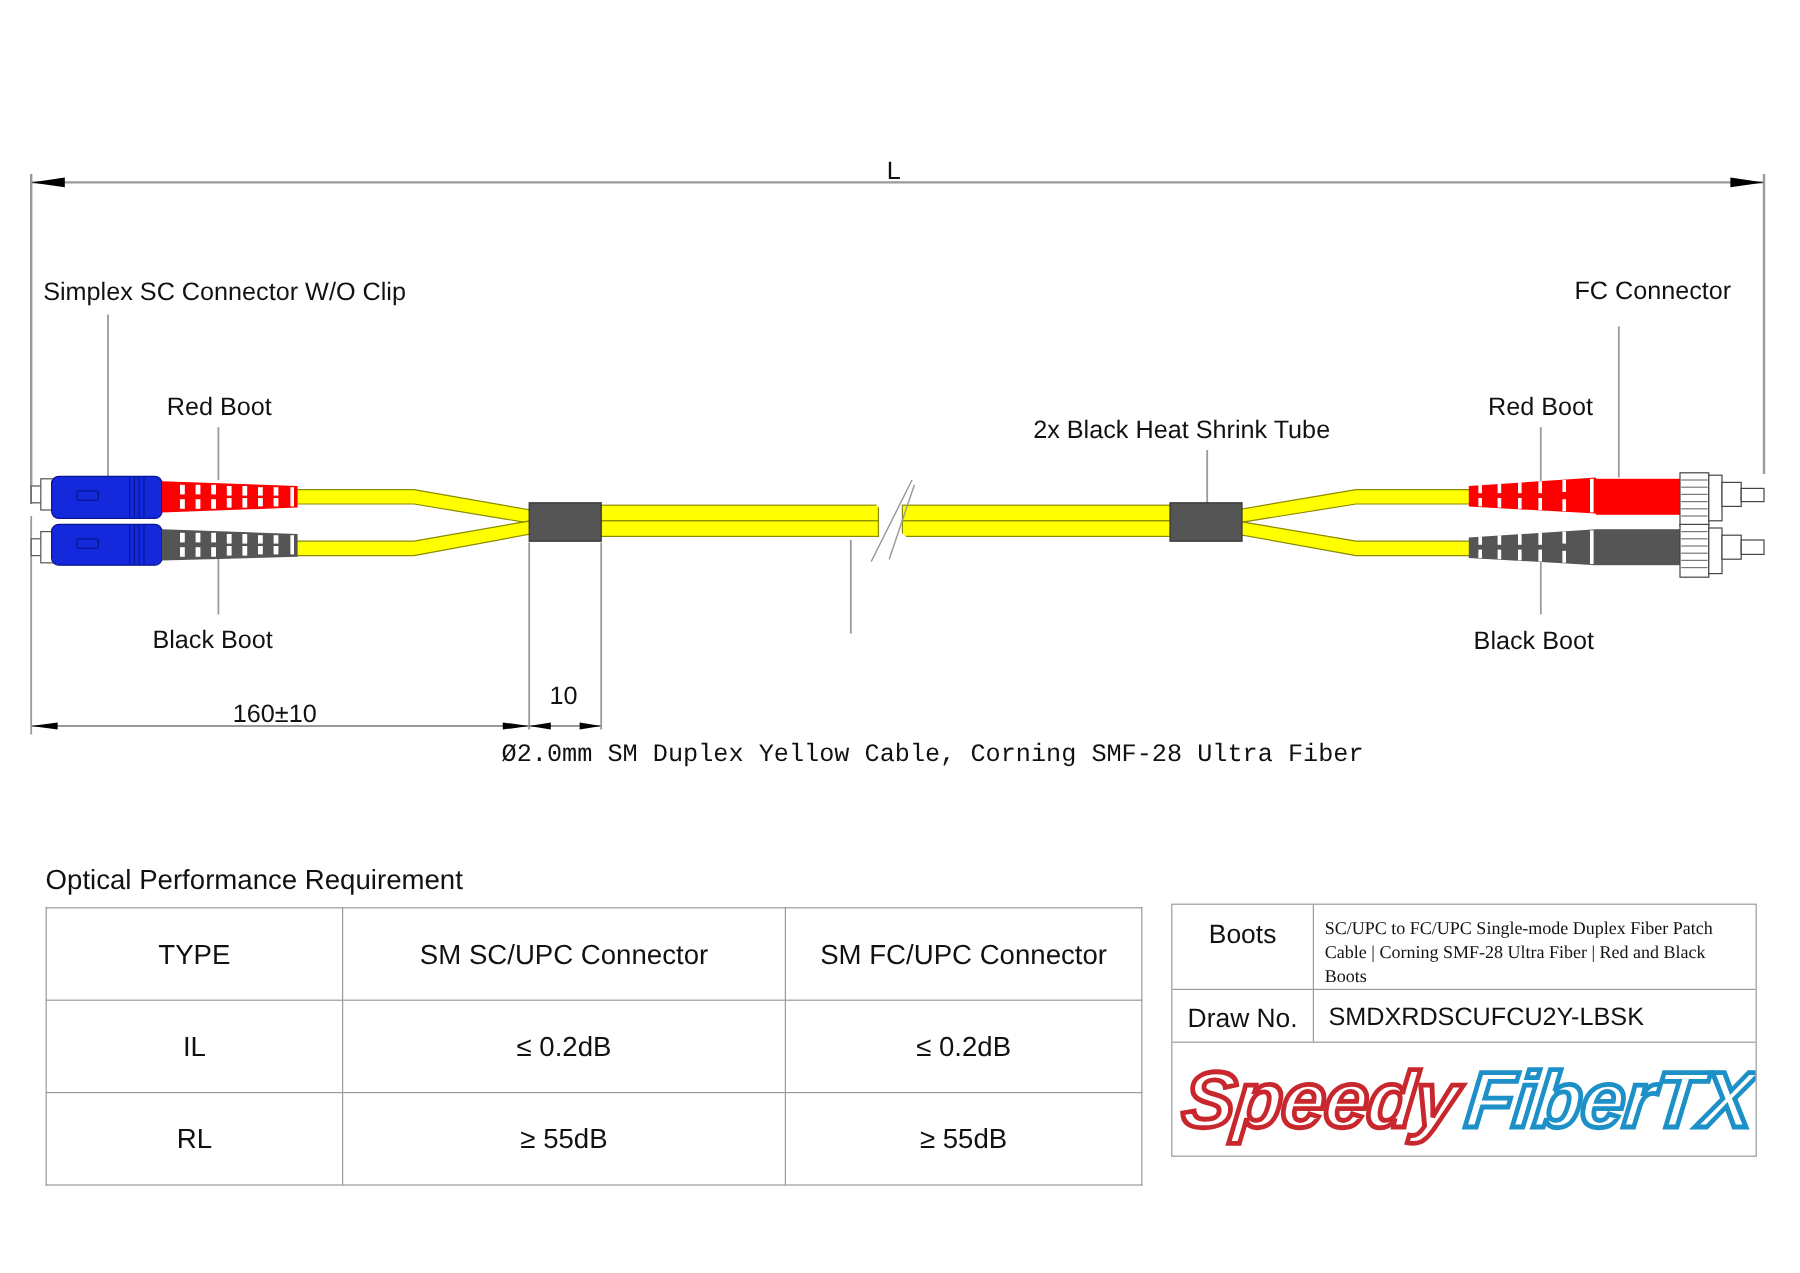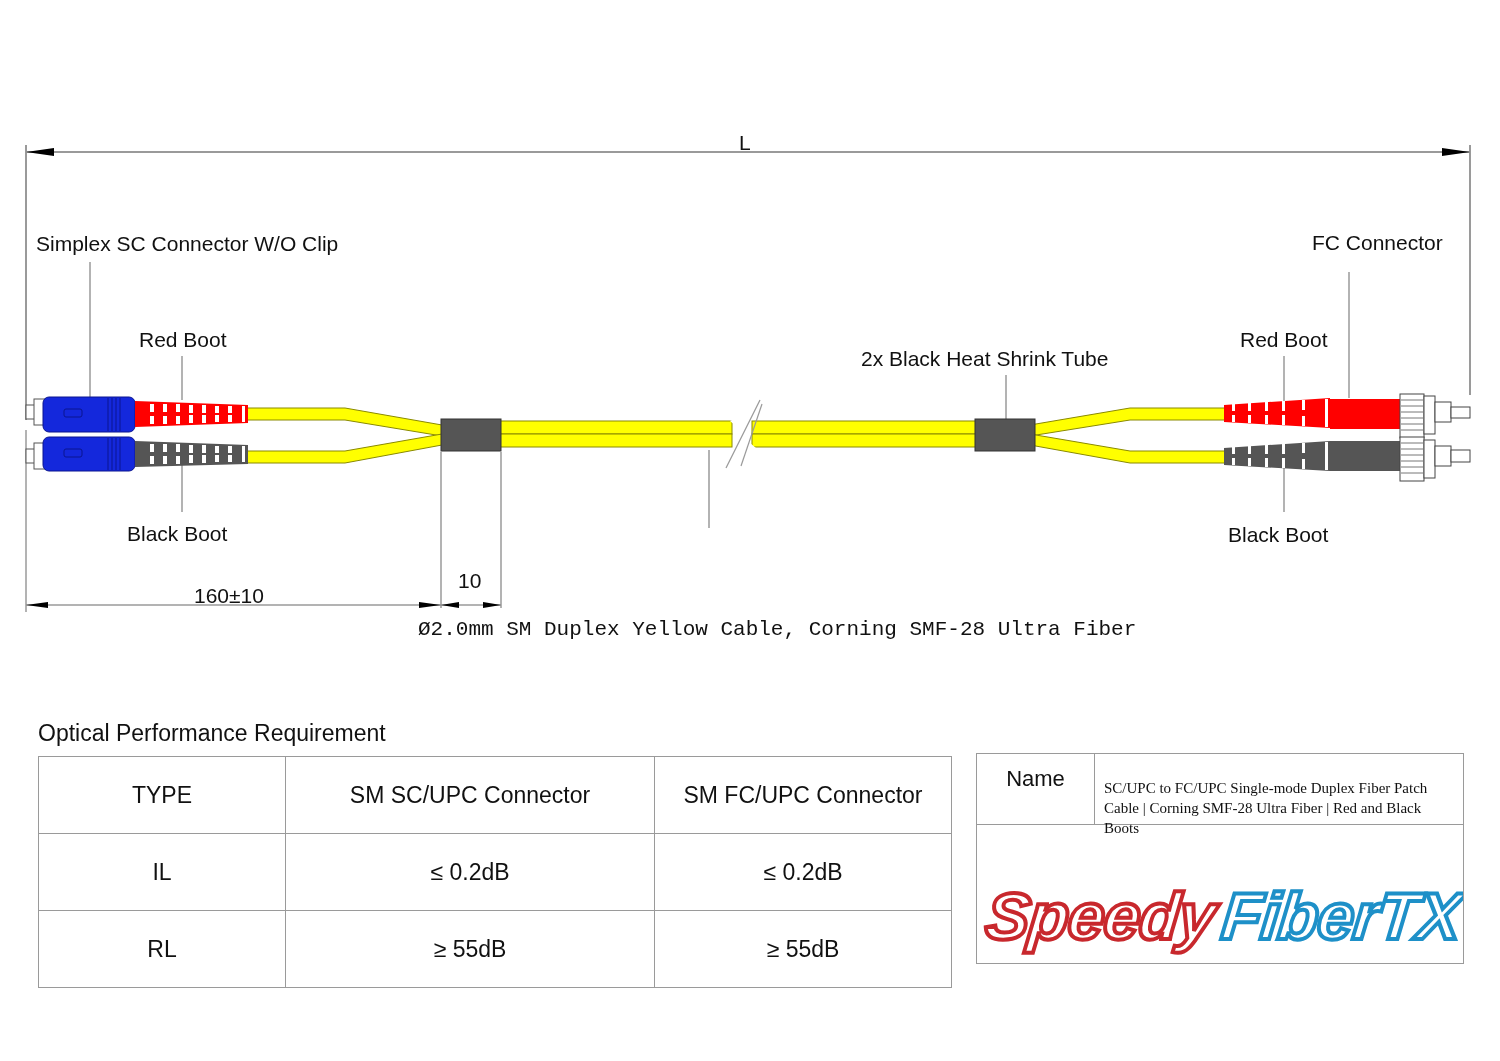--- a/index.html
+++ b/index.html
@@ -9,21 +9,21 @@
   .lbl { position: absolute; font-family: "Liberation Sans", sans-serif; font-size: 21px; color: #111; white-space: nowrap; line-height: 1; }
   .perf-title { position: absolute; left: 38px; top: 722px; font-size: 23px; }
   table.perf { position: absolute; left: 38px; top: 756px; width: 914px; border-collapse: collapse; }
   table.perf td { border: 1px solid #9a9a9a; text-align: center; font-size: 23px; height: 52px; padding: 12px; }
   table.perf td.c0 { width: 222px; }
   table.perf td.c1 { width: 344px; }
   .info { position: absolute; left: 976px; top: 753px; width: 488px; height: 211px; border: 1px solid #9a9a9a; box-sizing: border-box; }
   .info .row1 { position: absolute; left: 0; top: 0; width: 100%; height: 70px; border-bottom: 1px solid #9a9a9a; }
   .info .row2 { position: absolute; left: 0; top: 70px; width: 100%; height: 44px; border-bottom: 1px solid #9a9a9a; }
   .info .k1 { position: absolute; left: 0; top: 0; width: 118px; height: 100%; border-right: 1px solid #9a9a9a; font-size: 22px; text-align: center; padding-top: 12px; box-sizing: border-box; }
-  .info .v1 { position: absolute; left: 127px; top: 24px; width: 355px; font-family: "Liberation Serif", serif; font-size: 15px; line-height: 20px; }
+  .info .v1 { position: absolute; left: 127px; top: 10px; width: 355px; font-family: "Liberation Serif", serif; font-size: 15px; line-height: 20px; }
   .info .k2 { position: absolute; left: 0; top: 0; width: 118px; height: 100%; border-right: 1px solid #9a9a9a; font-size: 22px; text-align: center; padding-top: 12px; box-sizing: border-box; }
   .info .v2 { position: absolute; left: 130px; top: 12px; font-size: 21px; }
   .logo { position: absolute; left: 0; top: 115px; width: 100%; height: 95px; }
   .logo svg { display: block; }
 </style>
 </head>
 <body>
 
 <svg id="drawing" width="1500" height="700" viewBox="0 0 1500 700">
   <defs>
@@ -243,22 +243,26 @@
   <tr>
     <td>RL</td>
     <td>≥ 55dB</td>
     <td>≥ 55dB</td>
   </tr>
 </tbody>
   </table>
 
 <div class="info">
   <div class="row1">
-    <div class="k1">Name</div>
+    <div class="k1">Boots</div>
     <div class="v1">SC/UPC to FC/UPC Single-mode Duplex Fiber Patch Cable | Corning SMF-28 Ultra Fiber | Red and Black Boots</div>
+  </div>
+  <div class="row2">
+    <div class="k2">Draw No.</div>
+    <div class="v2">SMDXRDSCUFCU2Y-LBSK</div>
   </div>
   <div class="logo">
     <svg width="486" height="95" viewBox="0 0 486 95">
       <defs>
         <pattern id="stripes" width="6" height="6" patternUnits="userSpaceOnUse"></pattern>
       </defs>
       <text x="14" y="70" font-family="Liberation Sans, sans-serif" font-size="66" font-style="italic" font-weight="bold" fill="none" stroke="#C8282D" stroke-width="4" letter-spacing="-1" transform="skewX(-6)">Speedy</text>
       <text x="250" y="70" font-family="Liberation Sans, sans-serif" font-size="66" font-style="italic" font-weight="bold" fill="none" stroke="#1E90C8" stroke-width="4" letter-spacing="-1" transform="skewX(-6)">FiberTX</text>
     </svg>
   </div>

